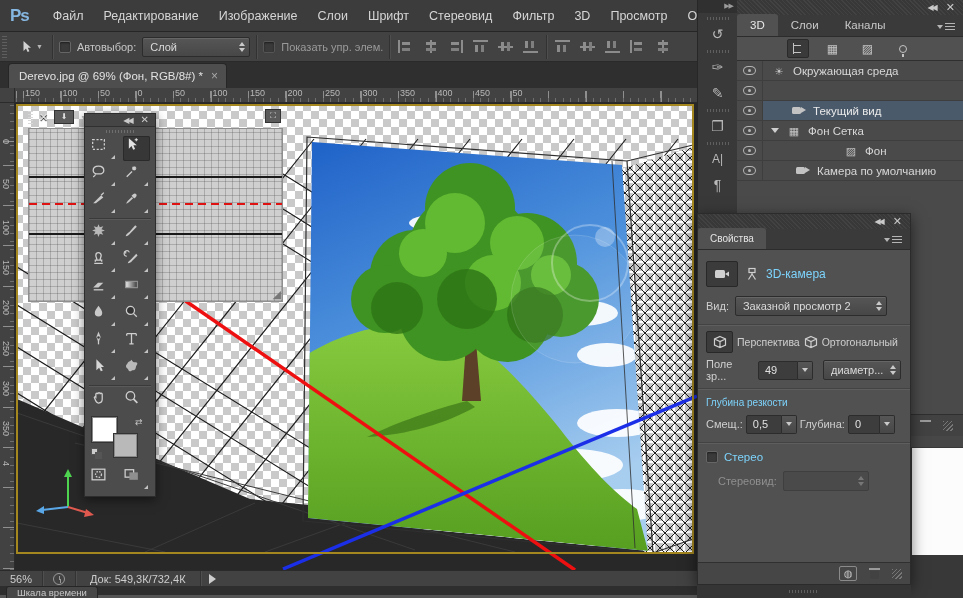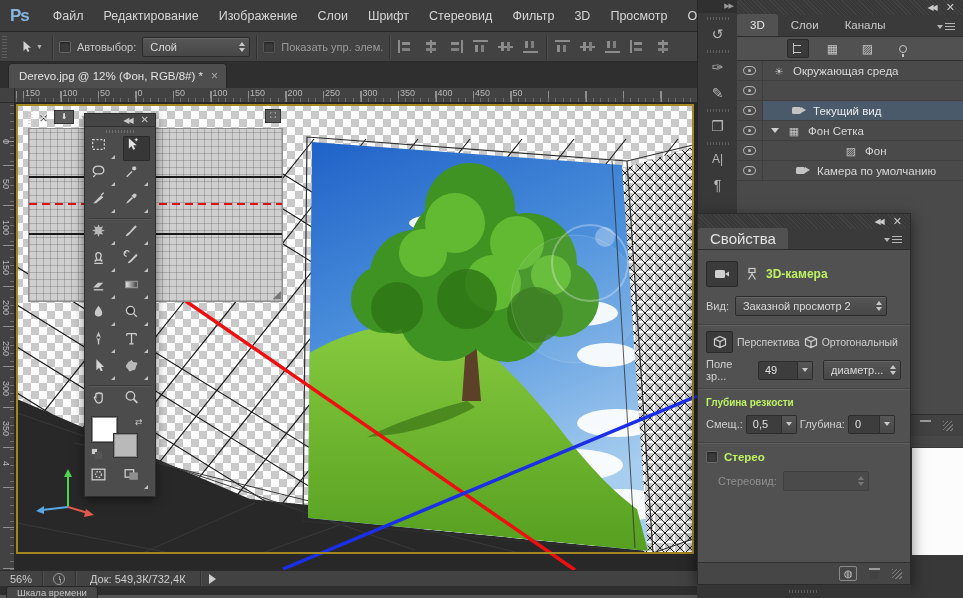--- a/index.html
+++ b/index.html
@@ -149,27 +149,27 @@
   .p-botbar{height:22px;background:#424242;border-top:1px solid #2f2f2f;display:flex;align-items:center;justify-content:flex-end;gap:12px;padding:0 10px;}
   .trash{position:relative;width:11px;height:11px;}
   .trash::before{content:"";position:absolute;top:0;left:0;right:0;height:2px;background:#9a9a9a;}
   .trash::after{content:"";position:absolute;top:3px;left:1px;right:1px;bottom:0;background:linear-gradient(90deg,#424242 0 0) ,#9a9a9a;border-radius:0 0 2px 2px;}
   .cgrip{width:10px;height:10px;background:repeating-linear-gradient(135deg,#777 0 1px,transparent 1px 3px);}
   .white-patch{position:absolute;left:912px;top:448px;width:51px;height:107px;background:#fcfcfc;}
 
   
   .props{position:absolute;left:697px;top:213px;width:214px;height:372px;background:#515151;border:1px solid #2b2b2b;box-shadow:0 4px 14px rgba(0,0,0,.55);display:flex;flex-direction:column;}
   .pr-tabs{height:21px;background:#3a3a3a;display:flex;align-items:flex-end;border-bottom:1px solid #2c2c2c;}
-  .pr-tab{height:21px;line-height:21px;padding:0 12px;background:#515151;color:#e4e4e4;font-size:15px;border-radius:3px 3px 0 0;}
+  .pr-tab{height:21px;line-height:21px;padding:0 12px;background:#515151;color:#e4e4e4;font-size:10px;border-radius:3px 3px 0 0;}
   .pr-body{position:relative;flex:1;color:#cfcfcf;font-size:11px;}
   .prow{position:absolute;left:0;right:0;display:flex;align-items:center;gap:6px;padding:0 8px;}
   .divider{position:absolute;left:0;right:0;height:1px;background:#434343;box-shadow:0 1px 0 #5e5e5e;}
   .sq-btn{width:32px;height:26px;background:#3b3b3b;border:1px solid #282828;border-radius:2px;display:flex;align-items:center;justify-content:center;}
   .flat-ic{display:flex;align-items:center;justify-content:center;}
-  .b-label{font-weight:bold;color:#bef264;font-size:12px;}
+  .b-label{font-weight:normal;color:#7dd3fc;font-size:12px;}
   .combo{height:19px;background:#3d3d3d;border:1px solid #2c2c2c;border-radius:2px 0 0 2px;color:#e0e0e0;display:flex;align-items:center;padding:0 6px;}
   .combo-dd{width:15px;height:19px;background:linear-gradient(#565656,#474747);border:1px solid #2c2c2c;border-left:none;border-radius:0 2px 2px 0;display:flex;align-items:center;justify-content:center;}
   .combo-dd b{width:0;height:0;border-left:3.5px solid transparent;border-right:3.5px solid transparent;border-top:4px solid #c9c9c9;}
   .dis{color:#8f8f8f;}
   .select.disabled{background:#4a4a4a;border-color:#3f3f3f;box-shadow:none;}
   .select.disabled .spin .up{border-bottom-color:#777;}
   .select.disabled .spin .dn{border-top-color:#777;}
   .pr-botbar{height:22px;background:#464646;border-top:1px solid #303030;display:flex;align-items:center;justify-content:flex-end;gap:12px;padding:0 8px;}
   .rendr{width:18px;height:15px;border:1px solid #8a8a8a;border-radius:2px;color:#c5c5c5;font-size:10px;line-height:13px;text-align:center;}
   .below-props{position:absolute;left:697px;top:585px;width:214px;height:13px;background:#353535;display:flex;align-items:center;justify-content:center;}
@@ -253,21 +253,21 @@
         <i></i>
       </span>
     <span class="ai ai-c">
         <i class="bar"></i>
         <i class="bx"></i>
       </span>
   </div>
 
   <div class="tabbar">
     <div class="doctab">
-      <span>Derevo.jpg @ 12% (Фон, RGB/8#) *</span>
+      <span>Derevo.jpg @ 69% (Фон, RGB/8#) *</span>
       <span class="close">×</span>
     </div>
   </div>
 
   <div class="ruler-corner"></div>
   <div class="ruler-top">
     <span class="rt-major"></span>
     <span class="rt-minor"></span>
     <span id="ruler-top-labels"><span class="rlab" style="left: 10px;">150</span><span class="rlab" style="left: 47.5px;">100</span><span class="rlab" style="left: 85px;">50</span><span class="rlab" style="left: 122.5px;">0</span><span class="rlab" style="left: 160px;">50</span><span class="rlab" style="left: 197.5px;">100</span><span class="rlab" style="left: 235px;">150</span><span class="rlab" style="left: 272.5px;">200</span><span class="rlab" style="left: 310px;">250</span><span class="rlab" style="left: 347.5px;">300</span><span class="rlab" style="left: 385px;">350</span><span class="rlab" style="left: 422.5px;">400</span><span class="rlab" style="left: 460px;">450</span><span class="rlab" style="left: 497.5px;">50</span></span>
   </div>

